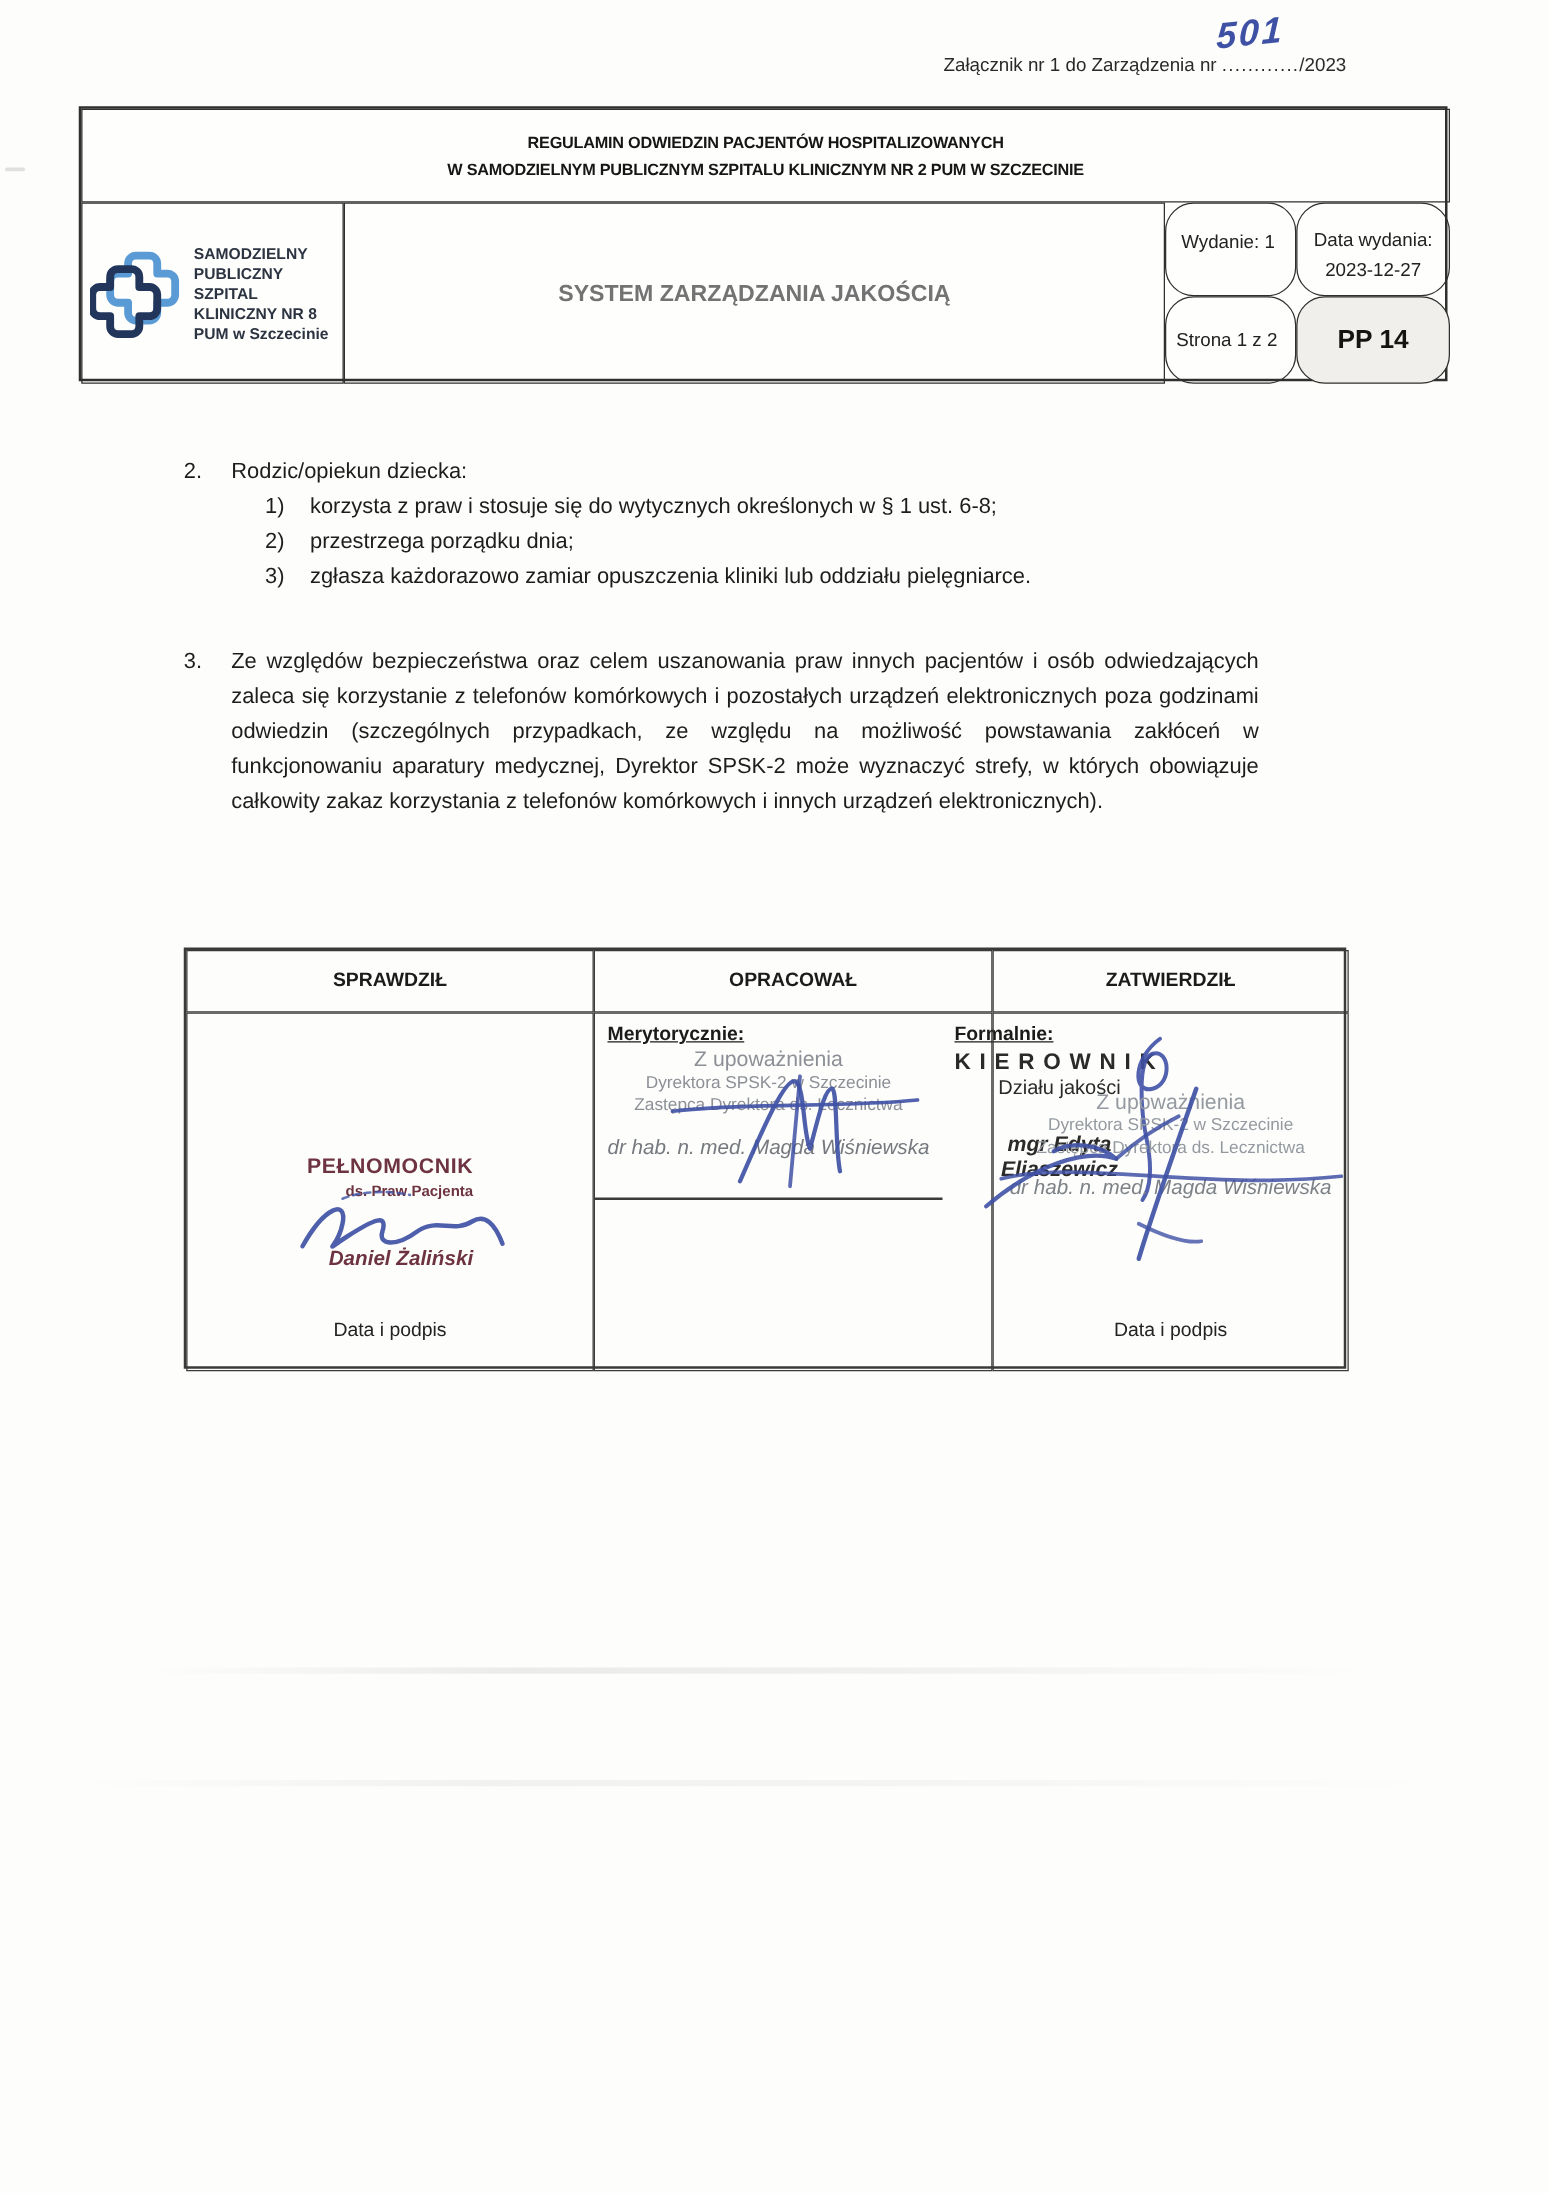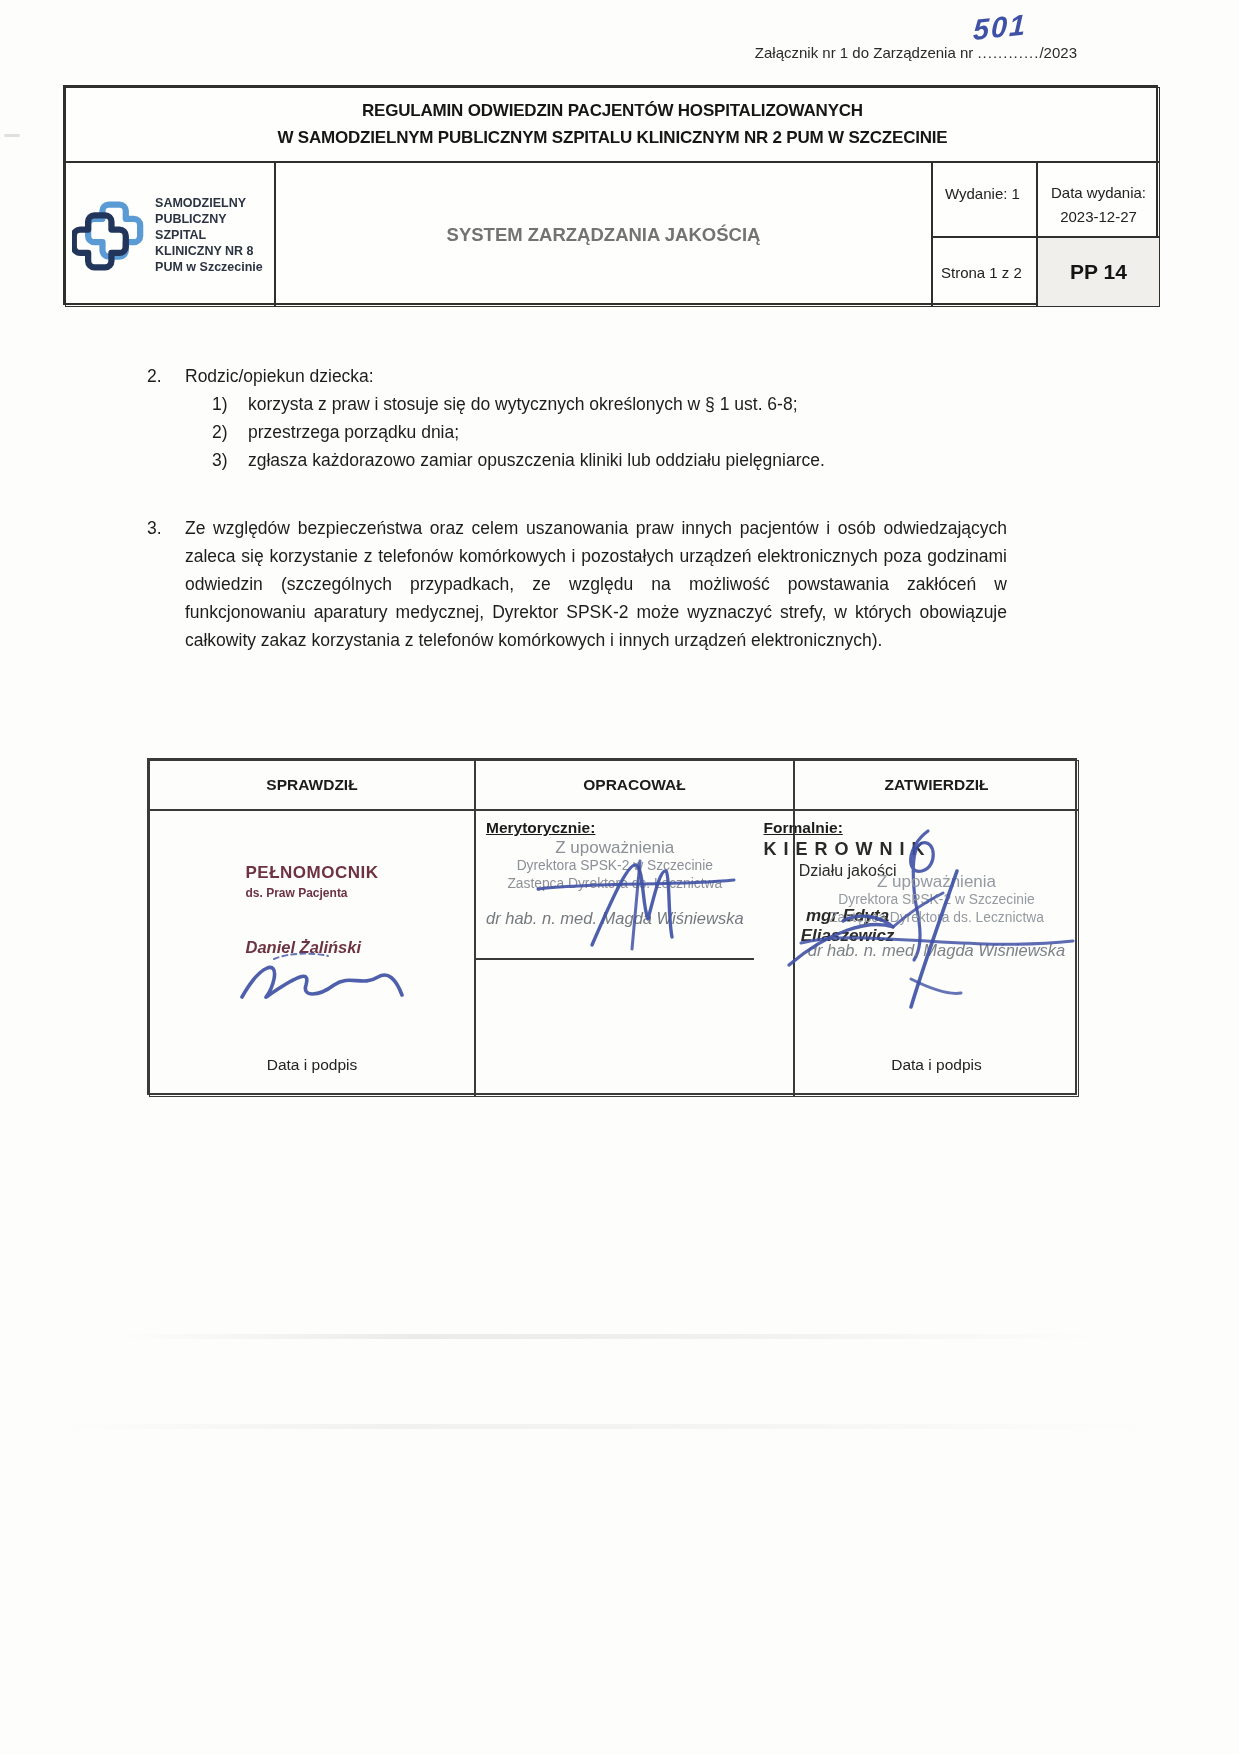--- a/index.html
+++ b/index.html
@@ -27,26 +27,26 @@
   
   .header-table {
     position:absolute; left:63px; top:85px; width:1095px; height:220px;
     display:grid; grid-template-columns:210px 657px 105px 123px;
     grid-template-rows:75px 75px 70px;
     border:2px solid #2f2f2d; background:#fefefd;
   }
   .header-table > div { border:1px solid #2f2f2d; }
   .ht-title { grid-column:1/5; grid-row:1; display:flex; flex-direction:column;
     justify-content:center; align-items:center; gap:7px; }
-  .ht-title div { font-weight:bold; font-size:17px; letter-spacing:-0.2px; color:#161614; }
+  .ht-title div { font-weight:bold; font-size:13px; letter-spacing:-0.2px; color:#161614; }
   .ht-logo { grid-column:1; grid-row:2/4; display:flex; align-items:center; padding:10px 6px; }
   .logo-text { font-size:12.5px; font-weight:bold; color:#2c3442; line-height:16px; margin-left:6px; }
   .ht-system { grid-column:2; grid-row:2/4; display:flex; align-items:center; justify-content:center; }
   .ht-system span { font-weight:bold; font-size:18.5px; color:#737373; }
-  .ht-small { font-size:15px; color:#222220; display:flex; align-items:center; }
+  .ht-small { font-size:15px; color:#222220; display:flex; align-items:center;border-radius:23px; }
   .ht-wydanie { grid-column:3; grid-row:2; padding:22px 0 0 12px; align-items:flex-start; }
   .ht-strona { grid-column:3; grid-row:3; padding-left:8px; }
   .ht-data { grid-column:4; grid-row:2; flex-direction:column; justify-content:flex-start;
     padding-top:18px; text-align:center; line-height:24px; }
   .ht-code { grid-column:4; grid-row:3; justify-content:center; background:#f1efec; }
   .ht-code span { font-weight:bold; font-size:21px; color:#141412; }
 
   
   .body-text { position:absolute; left:147px; top:362px; width:860px; font-size:17.5px;
     line-height:28px; color:#1d1d1b; }
@@ -61,21 +61,21 @@
   
   .sig-table { position:absolute; left:147px; top:758px; width:930px; height:337px;
     display:grid; grid-template-columns:326px 319px 285px; grid-template-rows:50px 287px;
     border:2px solid #3a3a38; }
   .sig-table > div { border:1px solid #3a3a38; }
   .sig-head { display:flex; align-items:center; justify-content:center;
     font-weight:bold; font-size:15.5px; color:#1b1b19; }
   .sig-cell { position:relative; }
 
   .cell-opracowal { display:flex; flex-direction:column; align-items:center; }
-  .stamp-maroon { margin-top:52px; text-align:left; color:#6e3340; line-height:20px;
+  .stamp-maroon { margin-top:112px; text-align:right; color:#6e3340; line-height:20px;
     filter:blur(.2px); }
   .stamp-maroon .l1 { font-weight:bold; font-size:17px; letter-spacing:.5px; }
   .stamp-maroon .l2 { font-weight:bold; font-size:12px; }
   .stamp-maroon .name { font-weight:bold; font-style:italic; font-size:16.5px; margin-top:34px; }
   .sig1 { position:absolute; left:86px; top:136px; }
   .cell-footer { position:absolute; bottom:22px; width:100%; text-align:center;
     font-size:15.5px; color:#232321; }
 
   .sprawdzil-split { display:flex; flex-direction:row; }
   .sp-top { position:relative; height:149px; border-bottom:2px solid #3a3a38; padding:8px 10px; }

